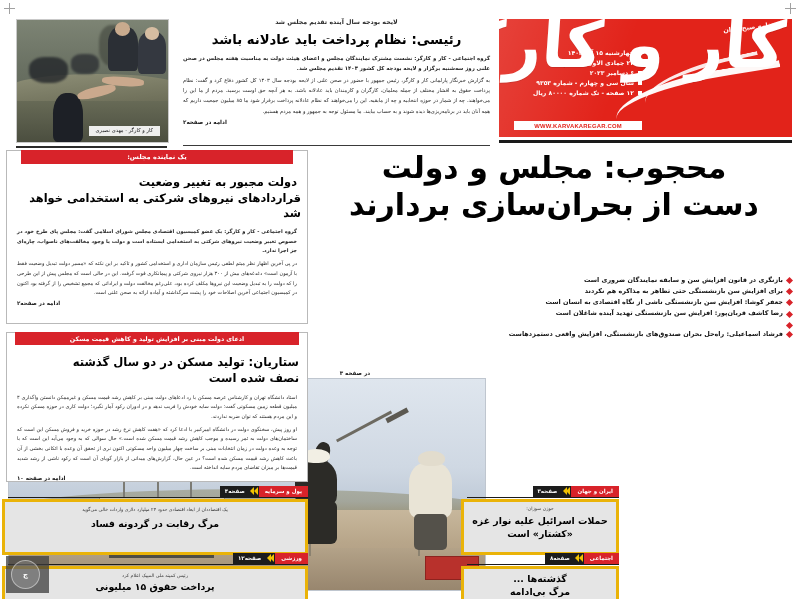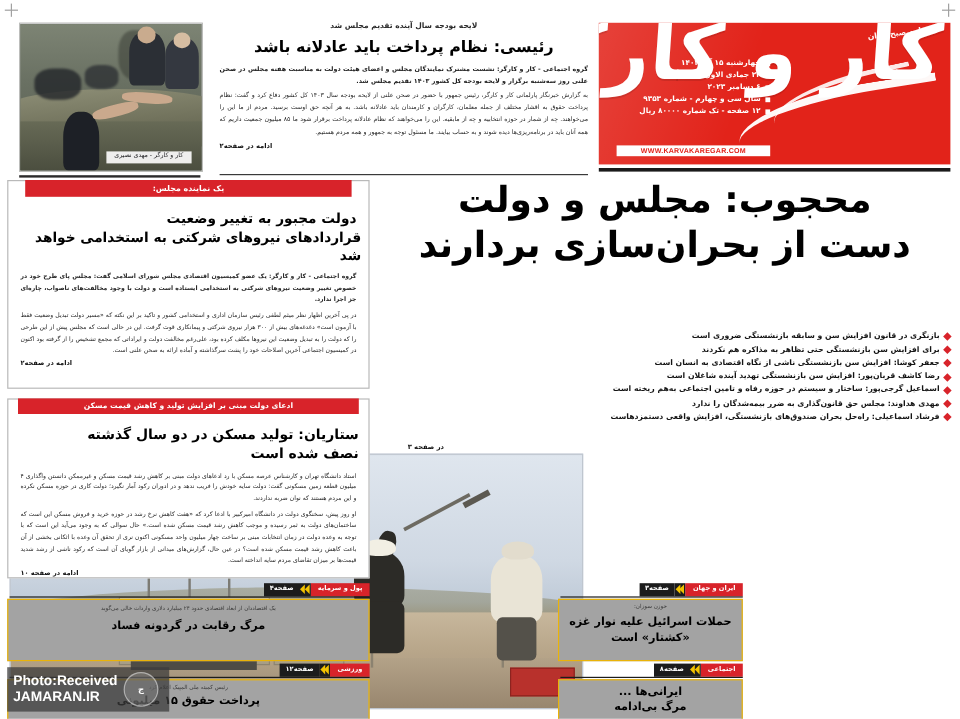--- a/index.html
+++ b/index.html
@@ -191,21 +191,21 @@
   .tab .chev:before,.tab .chev:after{
     content:"";position:absolute;top:1.2px;
     border-top:4.3px solid transparent;border-bottom:4.3px solid transparent;
     border-right:4px solid #f2c200;
   }
   .tab .chev:before{right:1px;}
   .tab .chev:after{right:4.4px;}
   .tab .nm{background:#d8232a;color:#fff;padding:0 6px;white-space:nowrap;}
   .tabline{position:absolute;height:1px;background:#1c1c1c;}
 
-  .nbox{position:absolute;border:1px solid #eab308;background:#a3a3a3;}
+  .nbox{position:absolute;border:3px solid #eab308;background:#e5e5e5;}
   .nbox-kick{font-size:4.7px;color:#3a3a3a;text-align:center;line-height:1.5;}
   .nbox-head{
     font-size:9.4px;font-weight:900;color:#000;text-align:center;
     line-height:1.42;letter-spacing:-.3px;
   }
 
   
   .wm{
     position:absolute;left:6px;bottom:6px;
     display:flex;align-items:center;gap:5px;
@@ -295,41 +295,36 @@
   <div class="mainblock">
     <div class="main-headline">
       <span class="l1">محجوب: مجلس و دولت</span>
       <span class="l2">دست از بحران‌سازی بردارند</span>
     </div>
   </div>
 
   <div class="bullets">
     <div class="blt">
       <span class="dia"></span>
-      <span class="txt">بازنگری در قانون افزایش سن و سابقه بازنشستگی ضروری است</span>
+      <span class="txt">بازنگری در قانون افزایش سن و سابقه نمایندگان ضروری است</span>
     </div>
     <div class="blt">
       <span class="dia"></span>
       <span class="txt">برای افزایش سن بازنشستگی حتی تظاهر به مذاکره هم نکردند</span>
     </div>
     <div class="blt">
       <span class="dia"></span>
       <span class="txt">جعفر کوشا: افزایش سن بازنشستگی ناشی از نگاه اقتصادی به انسان است</span>
     </div>
     <div class="blt">
       <span class="dia"></span>
       <span class="txt">رضا کاشف قربان‌پور: افزایش سن بازنشستگی تهدید آینده شاغلان است</span>
     </div>
     <div class="blt">
       <span class="dia"></span>
-      <span class="txt">اسماعیل گرجی‌پور: ساختار و سیستم در حوزه رفاه و تامین اجتماعی به‌هم ریخته است</span>
-    </div>
-    <div class="blt">
-      <span class="dia"></span>
-      <span class="txt">مهدی هداوند: مجلس حق قانون‌گذاری به ضرر بیمه‌شدگان را ندارد</span>
     </div>
     <div class="blt">
       <span class="dia"></span>
       <span class="txt">فرشاد اسماعیلی: راه‌حل بحران صندوق‌های بازنشستگی، افزایش واقعی دستمزدهاست</span>
     </div>
   </div>
   <div style="position:absolute;right:430px;top:370px;font-size:5.6px;font-weight:800;color:#111;">در صفحه ۳</div>
 
   <div class="big-photo">
     <div class="bp-sky"></div>
@@ -419,25 +414,21 @@
   </div>
 
   <div class="tab" style="right:181px;top:553px;">
     <span class="nm">اجتماعی</span>
     <span class="chev"></span>
     <span class="pg">صفحه۸</span>
   </div>
   <div class="tabline" style="right:181px;top:564px;width:152px;"></div>
   <div class="nbox" style="right:181px;top:566px;width:152px;height:33px;">
     <div class="nbox-kick" style="margin:3px 6px 0;"></div>
-    <div class="nbox-head" style="margin:1px 6px 0;">ایرانی‌ها ...</div>
+    <div class="nbox-head" style="margin:1px 6px 0;">گذشته‌ها ...</div>
     <div class="nbox-head" style="margin:0 6px;">مرگ بی‌ادامه</div>
   </div>
 
   <div class="wm">
     <div class="wm-badge">ج</div>
-    <div class="wm-txt">
-      <div class="l1">Photo:Received</div>
-      <div class="l2">JAMARAN.IR</div>
-    </div>
   </div>
 
 </div>
 
 </body></html>

